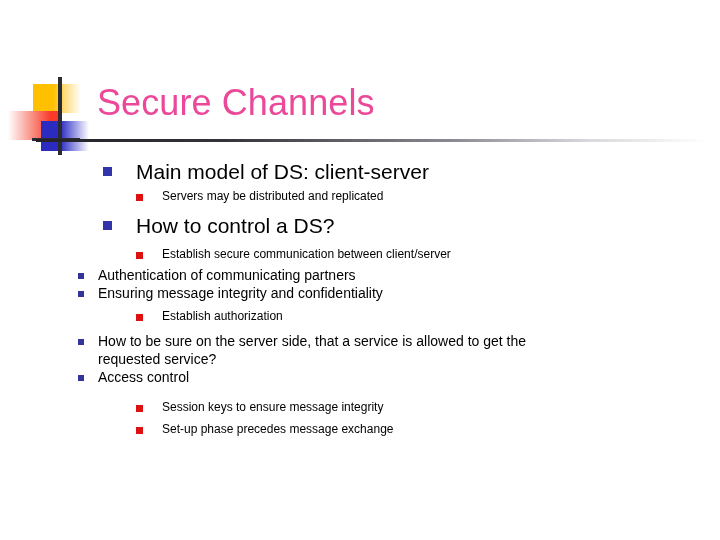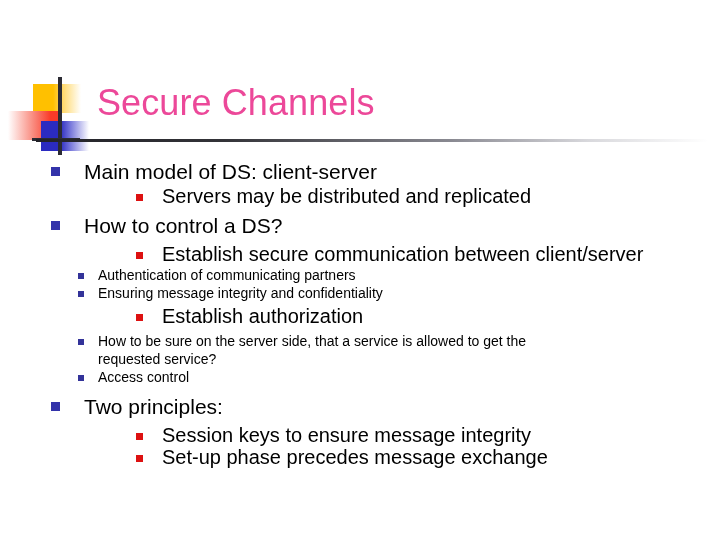--- a/index.html
+++ b/index.html
@@ -104,38 +104,38 @@
   .bullet-mark {
     flex: 0 0 auto;
     display: block;
   }
   .bullet-text {
     flex: 1 1 auto;
     color: #000000;
   }
 
   
-  .lvl1 { padding-left: 51px; margin-bottom: 1px; }
+  .lvl1 { padding-left: 103px; margin-bottom: 1px; }
   .lvl1 .bullet-mark {
     width: 9px; height: 9px;
     background: #3333AA;
     margin-top: 9px;
     margin-right: 24px;
   }
   .lvl1 .bullet-text { font-size: 21px; line-height: 27px; }
 
   
   .lvl2 { padding-left: 136px; margin-bottom: 1px; }
   .lvl2 .bullet-mark {
     width: 7px; height: 7px;
     background: #DD1111;
     margin-top: 8px;
     margin-right: 19px;
   }
-  .lvl2 .bullet-text { font-size: 20px; line-height: 21px; }
+  .lvl2 .bullet-text { font-size: 12px; line-height: 21px; }
 
   
   .lvl3 { padding-left: 78px; margin-bottom: 0px; }
   .lvl3 .bullet-mark {
     width: 6px; height: 6px;
     background: #333399;
     margin-top: 7px;
     margin-right: 14px;
   }
   .lvl3 .bullet-text { font-size: 14px; line-height: 18px; max-width: 490px; }
@@ -207,24 +207,20 @@
     <span class="bullet-text">How to be sure on the server side, that a service is allowed to get the requested service?</span>
   </div>
 
   <div class="bullet-row lvl3">
     <span class="bullet-mark"></span>
     <span class="bullet-text">Access control</span>
   </div>
 
   <div class="gap-md"></div>
 
-  <div class="bullet-row lvl1">
-    <span class="bullet-mark"></span>
-    <span class="bullet-text">Two principles:</span>
-  </div>
 
   <div class="gap-sm"></div>
 
   <div class="bullet-row lvl2">
     <span class="bullet-mark"></span>
     <span class="bullet-text">Session keys to ensure message integrity</span>
   </div>
 
   <div class="bullet-row lvl2">
     <span class="bullet-mark"></span>

